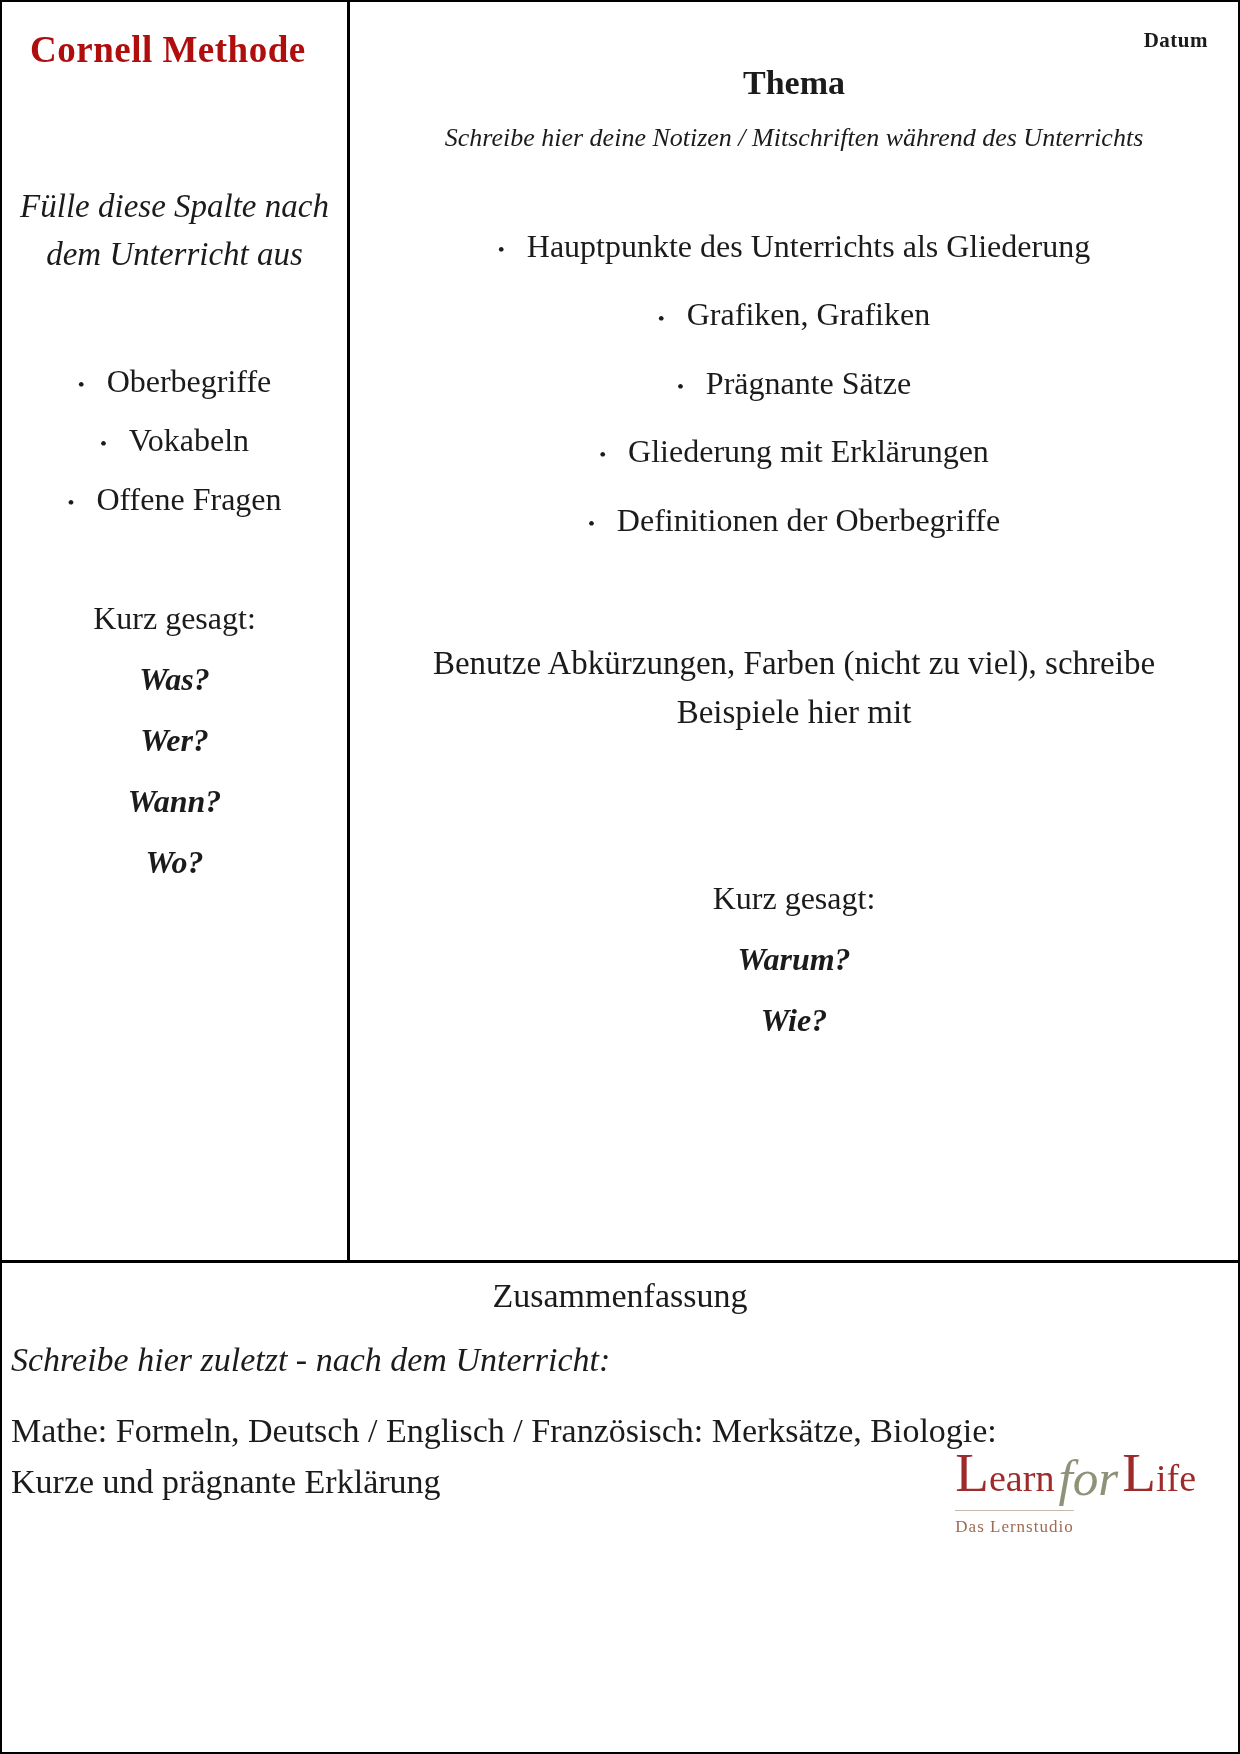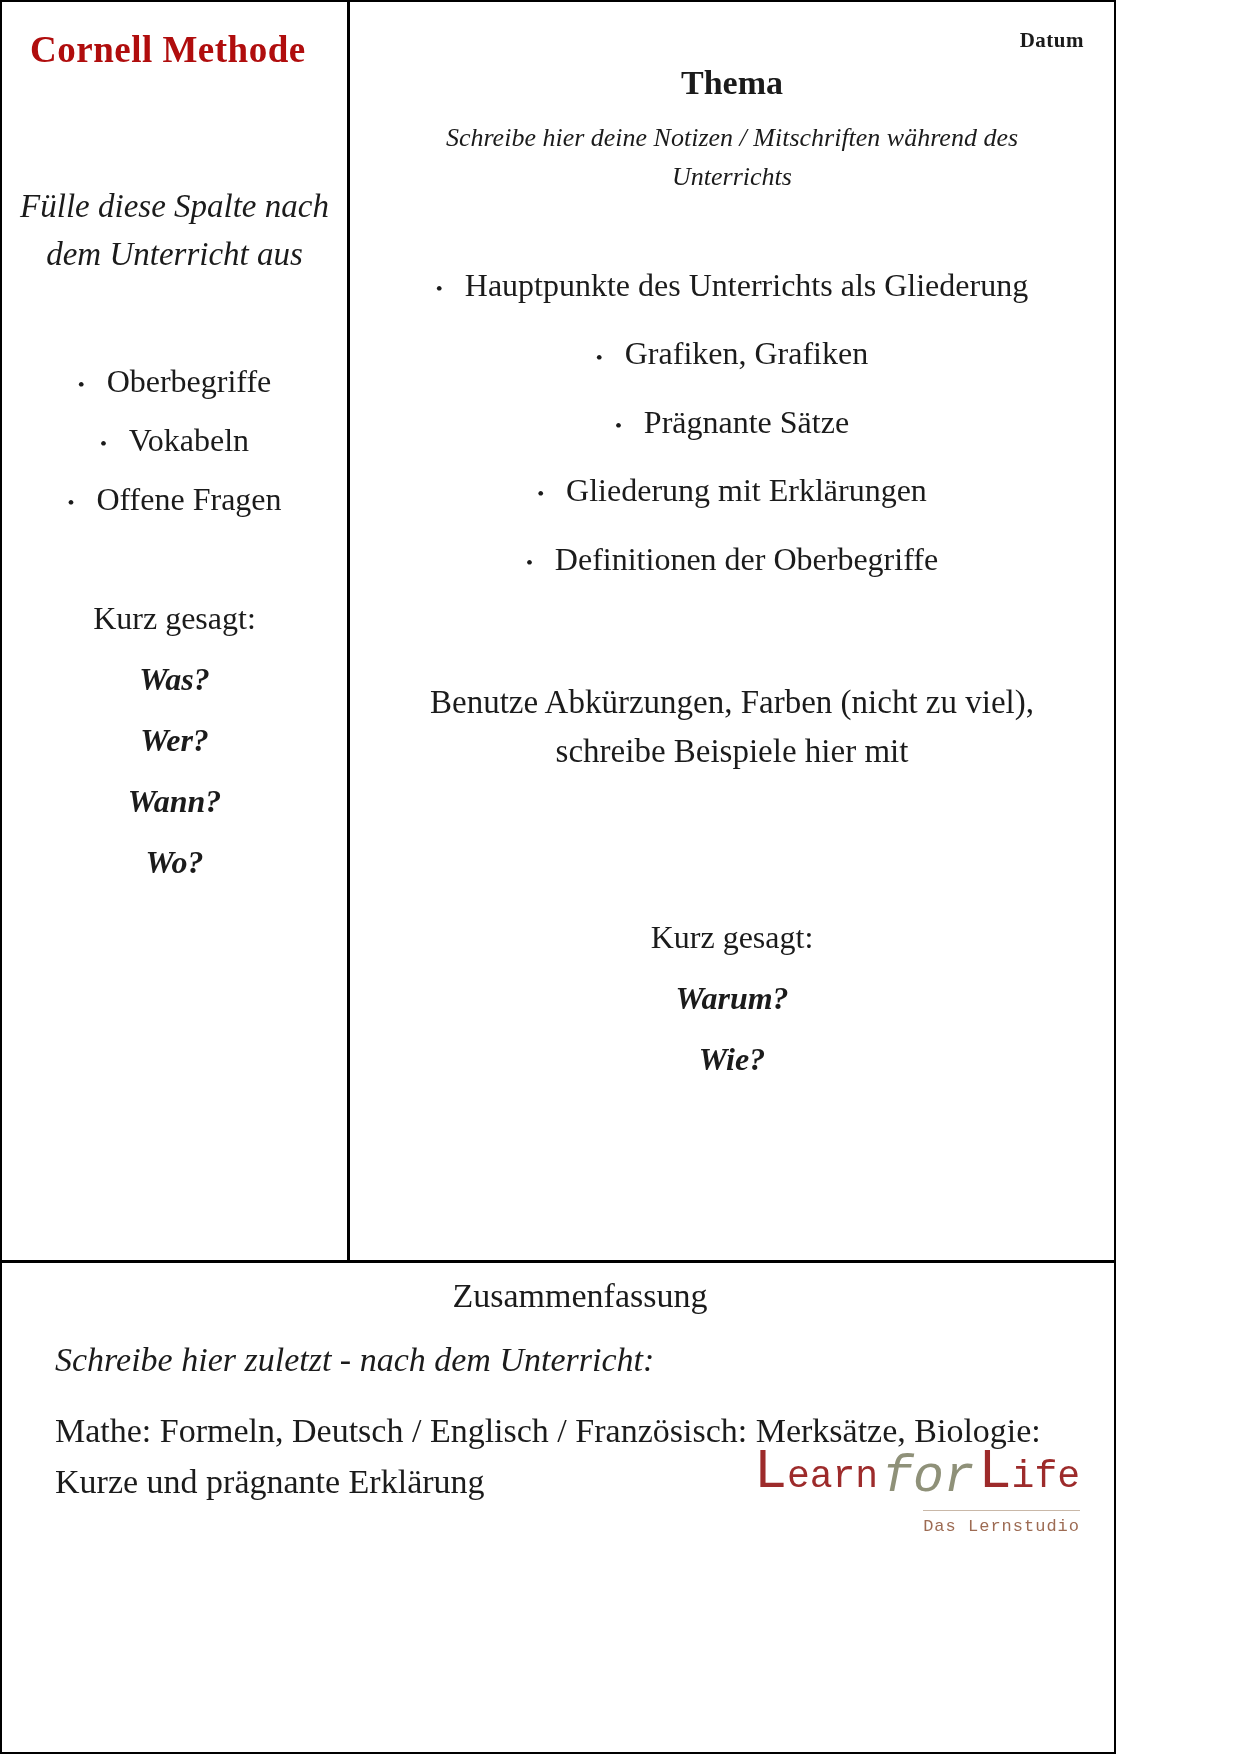--- a/index.html
+++ b/index.html
@@ -10,21 +10,21 @@
     --ink:#1b1b1b;
   }
   *{box-sizing:border-box;}
   html,body{margin:0;padding:0;background:#ffffff;}
   body{
     font-family:"Liberation Serif","DejaVu Serif",serif;
     color:var(--ink);
     width:1240px;
   }
   .page{
-    width:1116px;
+    width:1240px;
     height:1754px;
     border:2px solid #000;
     display:flex;
     flex-direction:column;
     background:#fff;
   }
   .main{
     flex:1 1 auto;
     display:flex;
     border-bottom:3px solid #000;
@@ -135,44 +135,42 @@
     padding:0 6px;
   }
   .kurz-block-right{
     margin-top:142px;
   }
   
   .summary{
     flex:0 0 489px;
     position:relative;
     padding:14px 9px;
-    margin-left:44px;
   }
   .summary-title{
     text-align:center;
     font-size:34px;
   }
   .summary-instruction{
     font-style:italic;
     font-size:34px;
     margin-top:26px;
   }
   .summary-body{
     font-size:34px;
     line-height:1.5;
     margin-top:26px;
     max-width:990px;
   }
   
   .logo{
     position:absolute;
-    right:34px;
+    right:42px;
     top:178px;
-    text-align:right;
-    font-family:Liberation Mono, monospace;
+    text-align:left;
   }
   .logo-text{
     color:var(--logo-red);
     font-size:38px;
     white-space:nowrap;
   }
   .logo-word{display:inline-block;}
   .logo-word::first-letter{
     font-size:1.45em;
   }

